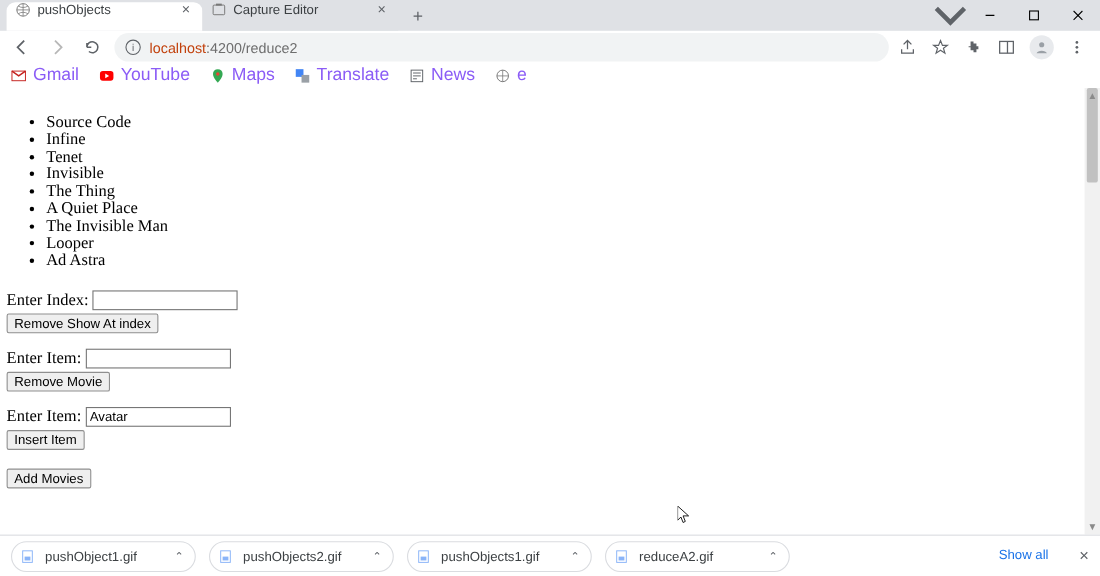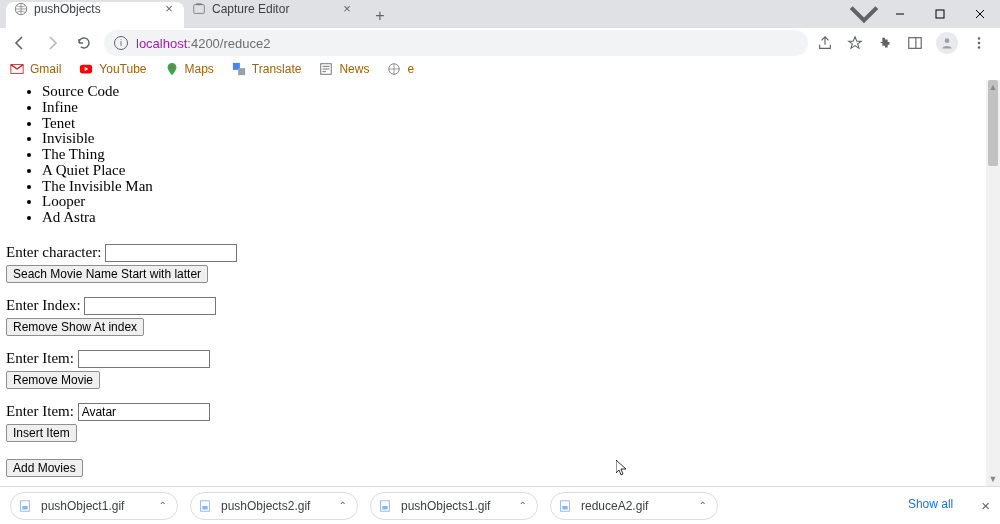--- a/index.html
+++ b/index.html
@@ -19,33 +19,33 @@
   .win-controls { position: absolute; right: 0; top: 0; height: 28px; display: flex; }
   .win-btn { width: 40px; height: 28px; display: flex; align-items: center; justify-content: center; color: #3c4043; }
   .win-btn svg { width: 10px; height: 10px; }
   .win-chev { width: 32px; height: 28px; display:flex; align-items:center; justify-content:center; color:#5f6368;}
 
   .addrbar { height: 30px; display: flex; align-items: center; padding: 0 8px; gap: 8px; background: #fff; }
   .nav-icn { width: 24px; height: 24px; display: flex; align-items: center; justify-content: center; color: #5f6368; border-radius: 50%; }
   .nav-icn.disabled { color: #b7b7b7; }
   .omnibox { flex: 1; height: 26px; background: #f1f3f4; border-radius: 13px; display: flex; align-items: center; padding: 0 10px; color: #202124; font-size: 13px; }
   .omnibox .info-icn { width: 14px; height: 14px; border: 1px solid #5f6368; border-radius: 50%; display: flex; align-items: center; justify-content: center; font-size: 9px; color: #5f6368; margin-right: 8px; }
-  .omnibox .url-host { color: #a21caf; }
+  .omnibox .url-host { color: #c2410c; }
   .omnibox .url-path { color: #6e6e6e; }
   .right-icons { display: flex; align-items: center; gap: 12px; padding-right: 4px; color: #5f6368; }
   .right-icons .icn { width: 18px; height: 18px; display: flex; align-items: center; justify-content: center; }
   .avatar { width: 22px; height: 22px; border-radius: 50%; background: #e8eaed; display: flex; align-items: center; justify-content: center; }
 
-  .bookmarks { height: 22px; display: flex; align-items: center; padding: 0 10px; gap: 18px; font-size: 12px; color: #a16207; background:#fff;}
+  .bookmarks { height: 22px; display: flex; align-items: center; padding: 0 10px; gap: 18px; font-size: 16px; color: #8b5cf6; background:#fff;}
   .bm-item { display: flex; align-items: center; gap: 6px; }
   .bm-item .bicn { width: 14px; height: 14px; display: inline-flex; align-items: center; justify-content: center; }
 
   
   .viewport { position: absolute; top: 80px; left: 0; right: 0; bottom: 38px; overflow: hidden; background:#fff;}
-  .page { font-family: "Times New Roman", serif; font-size: 15px; padding: 4px 6px; line-height: 1.05; }
+  .page { font-family: "Times New Roman", serif; font-size: 15px; padding: 4px 6px; line-height: 1.05; margin-top: 20px; }
   .page ul { margin: 0; padding-left: 36px; list-style: disc; }
   .page ul li { padding: 0; margin: 0; }
   .form-block { margin-top: 18px; }
   .form-block + .form-block { margin-top: 14px; }
   .lbl { display: inline; }
   .txt { font-family: Arial, sans-serif; font-size: 12px; height: 18px; border: 1px solid #767676; padding: 1px 3px; width: 132px; vertical-align: baseline; }
   .btn { font-family: Arial, sans-serif; font-size: 12px; background: #efefef; border: 1px solid #8f8f8f; border-radius: 2px; padding: 1px 6px; margin-top: 3px; }
   .standalone { margin-top: 14px; }
 
   
@@ -244,25 +244,20 @@
       <li>Infine</li>
       <li>Tenet</li>
       <li>Invisible</li>
       <li>The Thing</li>
       <li>A Quiet Place</li>
       <li>The Invisible Man</li>
       <li>Looper</li>
       <li>Ad Astra</li>
     </ul>
 
-    <div class="form-block">
-      <span class="lbl">Enter character:</span>
-      <input class="txt" value="" style=""><br>
-      <button class="btn">Seach Movie Name Start with latter</button>
-    </div>
 
     <div class="form-block">
       <span class="lbl">Enter Index:</span>
       <input class="txt" value="" style=""><br>
       <button class="btn">Remove Show At index</button>
     </div>
 
     <div class="form-block">
       <span class="lbl">Enter Item:</span>
       <input class="txt" value="" style=""><br>

